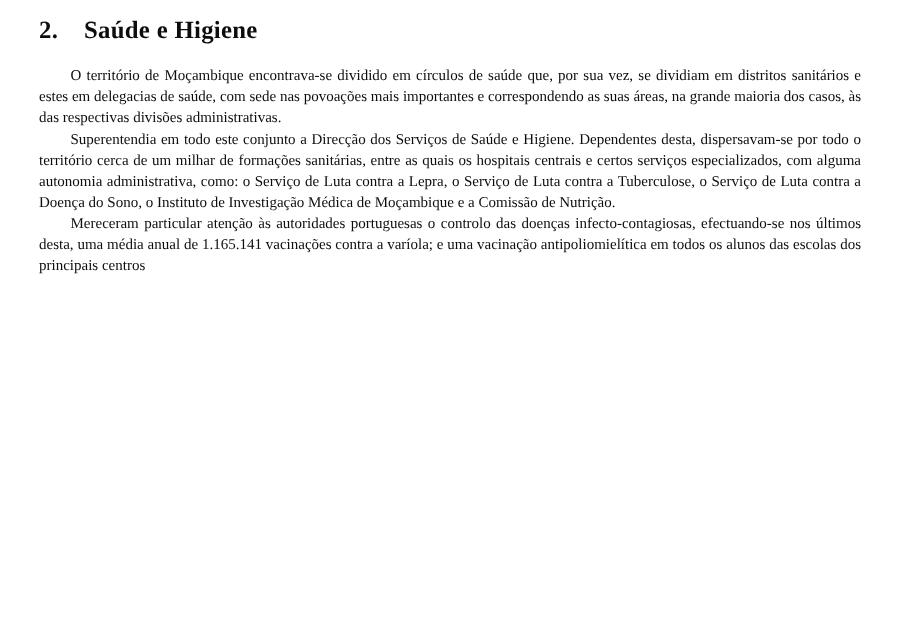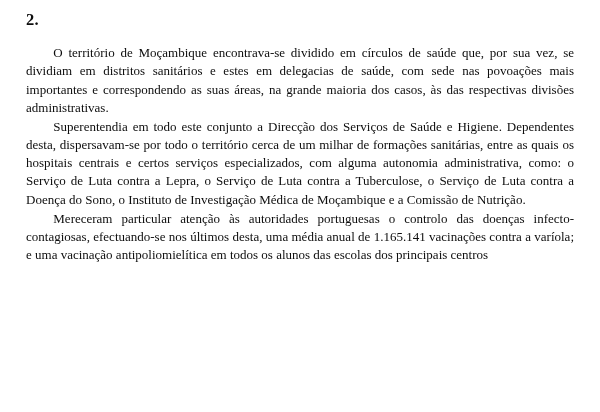--- a/index.html
+++ b/index.html
@@ -30,40 +30,41 @@
     margin: 2px 0 14px 14px;
   }
   .heading .num {
     width: 30px;
     flex: none;
   }
   .heading .title {
     white-space: nowrap;
   }
   .body-text {
-    font-size: 13px;
+    font-size: 10px;
     line-height: 1.405;
     text-align: justify;
     text-justify: inter-word;
     hyphens: manual;
     margin: 0;
     padding: 0 8px 0 14px;
   }
   .body-text p {
     margin: 0 0 0.05em 0;
     text-indent: 2.1em;
   }
 </style>
 </head>
 <body>
 
 <div class="page">
 
   <div class="heading">
     <span class="num">2.</span>
+    <span class="title">Saúde e Higiene</span>
   </div>
 
   <div class="body-text">
     <p>O território de Moçambique encontrava-se dividido em círculos de saúde que, por sua vez, se dividiam em distritos sanitários e estes em delegacias de saúde, com sede nas povoações mais importantes e correspondendo as suas áreas, na grande maioria dos casos, às das respectivas divisões administrativas.</p>
     <p>Superentendia em todo este conjunto a Direcção dos Serviços de Saúde e Higiene. Dependentes desta, dispersavam-se por todo o território cerca de um milhar de formações sanitárias, entre as quais os hospitais centrais e certos serviços especializados, com alguma autonomia administrativa, como: o Serviço de Luta contra a Lepra, o Serviço de Luta contra a Tuberculose, o Serviço de Luta contra a Doença do Sono, o Instituto de Investigação Médica de Moçambique e a Comissão de Nutrição.</p>
     <p>Mereceram particular atenção às autoridades portuguesas o controlo das doenças infecto-contagiosas, efectuando-se nos últimos desta, uma média anual de 1.165.141 vacinações contra a varíola; e uma vacinação antipoliomielítica em todos os alunos das escolas dos principais centros</p>
   </div>
 
 </div>
 

